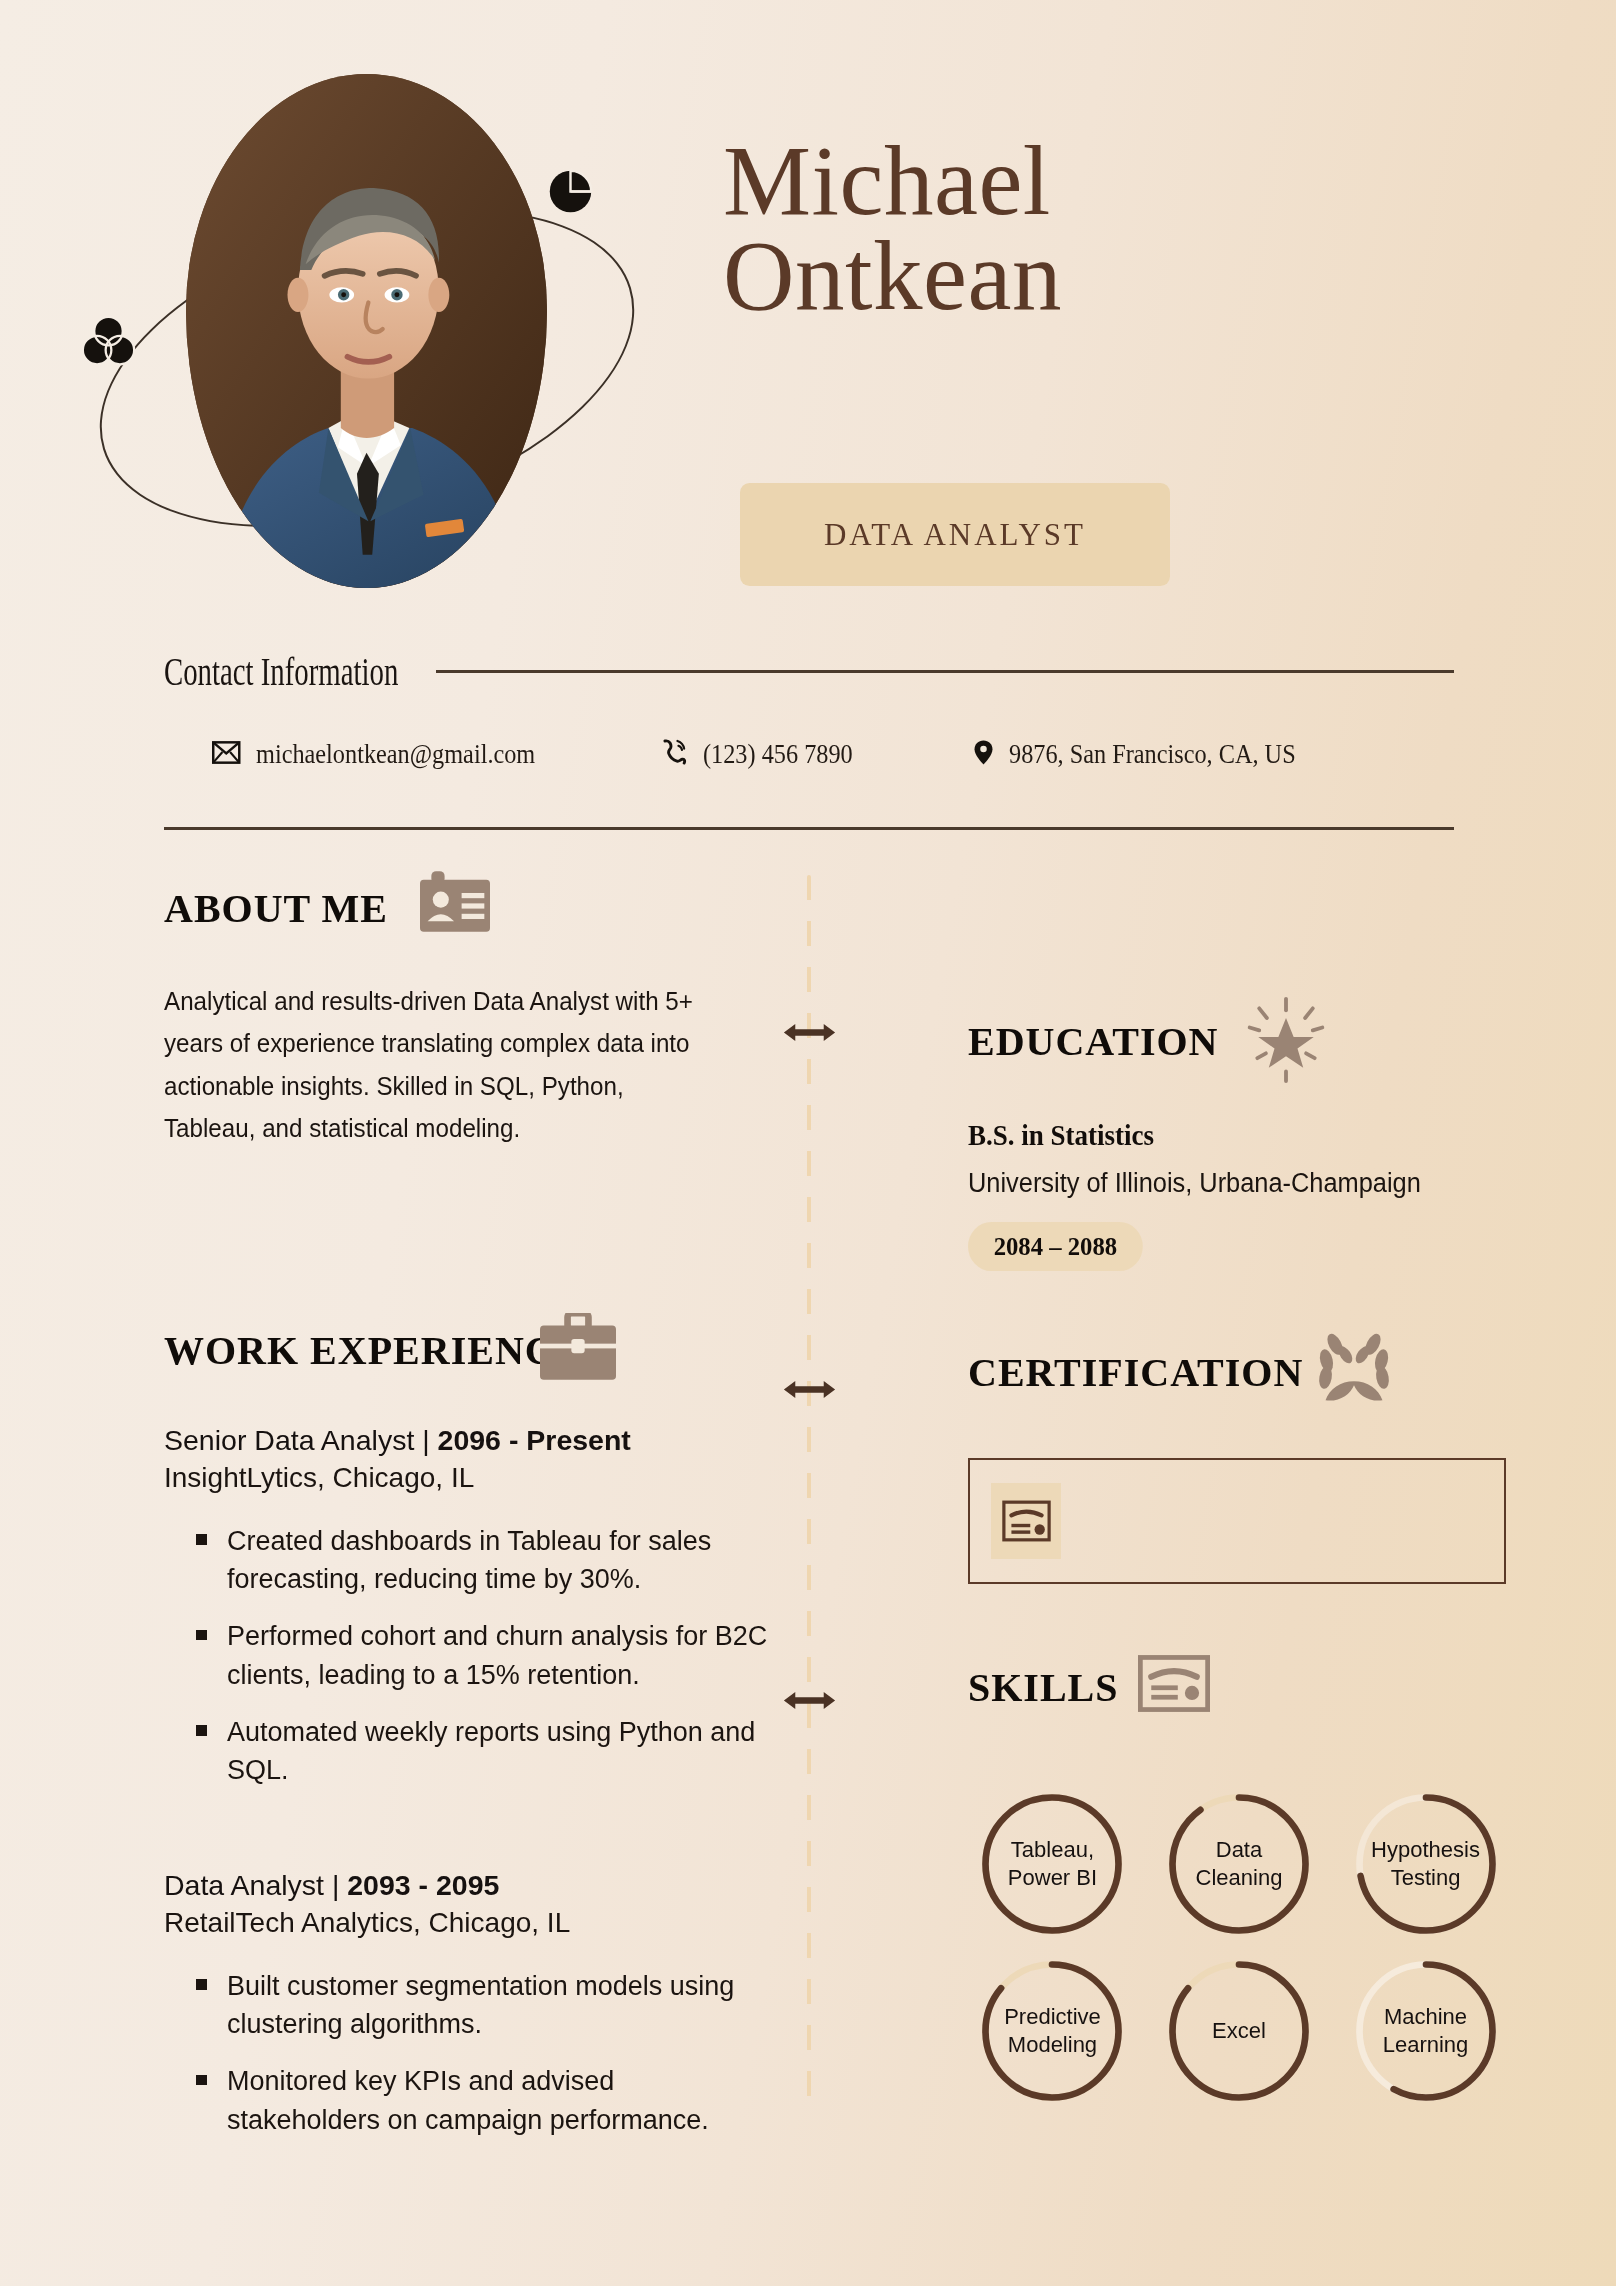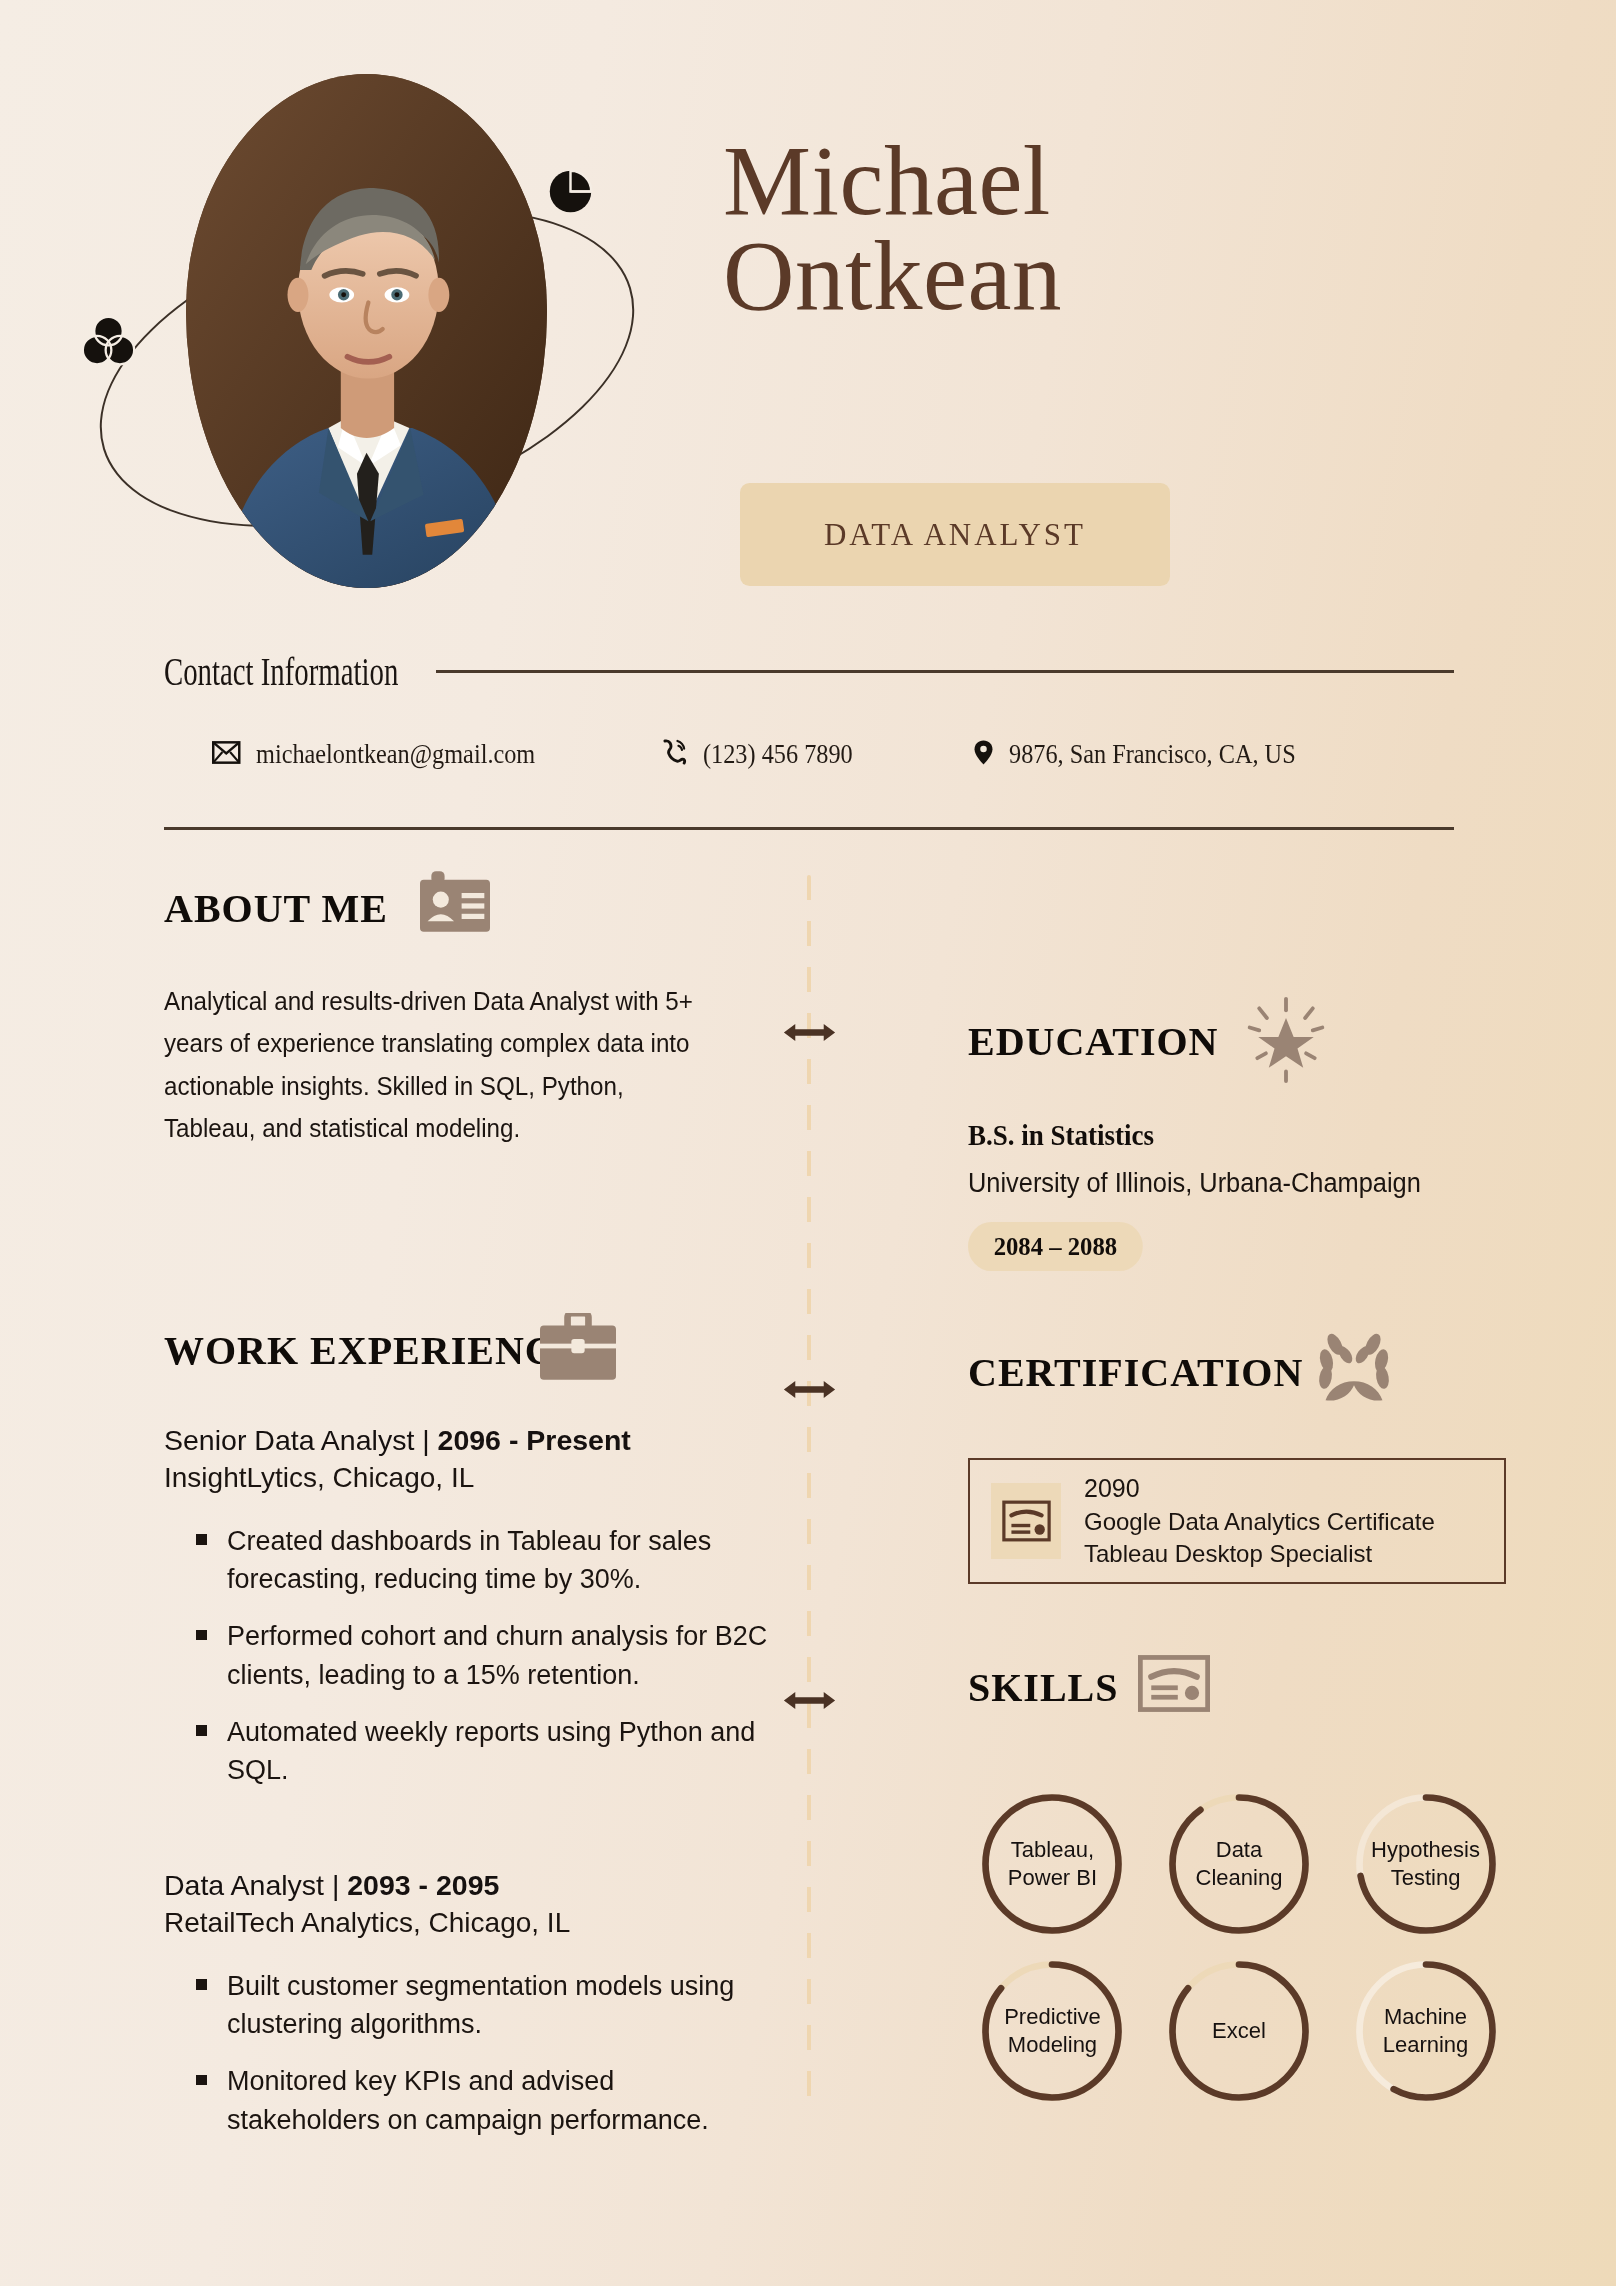--- a/index.html
+++ b/index.html
@@ -393,25 +393,20 @@
   <div class="cert-card">
     <div class="cert-ico">
       <svg width="49" height="42" viewBox="0 0 52 44">
         <rect x="2" y="2" width="48" height="40" fill="none" stroke="#5B3A28" stroke-width="3.4"></rect>
         <path d="M10 16 q16 -8 32 0" fill="none" stroke="#5B3A28" stroke-width="4.4" stroke-linecap="round"></path>
         <rect x="10" y="25" width="20" height="3.6" fill="#5B3A28"></rect>
         <rect x="10" y="32" width="20" height="3.6" fill="#5B3A28"></rect>
         <circle cx="40" cy="31" r="5.5" fill="#5B3A28"></circle>
       </svg>
     </div>
-    <div class="cert-txt">
-      <div class="yr">2090</div>
-      <div>Google Data Analytics Certificate</div>
-      <div>Tableau Desktop Specialist</div>
-    </div>
   </div>
 
   <div class="sec-head" style="left:968px; top:1664px;">
     <span class="h">SKILLS</span>
   </div>
   <div class="sec-icon" style="left:1138px; top:1655px;">
     <svg width="72" height="57" viewBox="0 0 76 60">
       <rect x="2.5" y="2.5" width="71" height="55" fill="none" stroke="#9A8474" stroke-width="5"></rect>
       <path d="M14 23 q24 -12 48 0" fill="none" stroke="#9A8474" stroke-width="6.5" stroke-linecap="round"></path>
       <rect x="14" y="32" width="28" height="5" fill="#9A8474"></rect>

